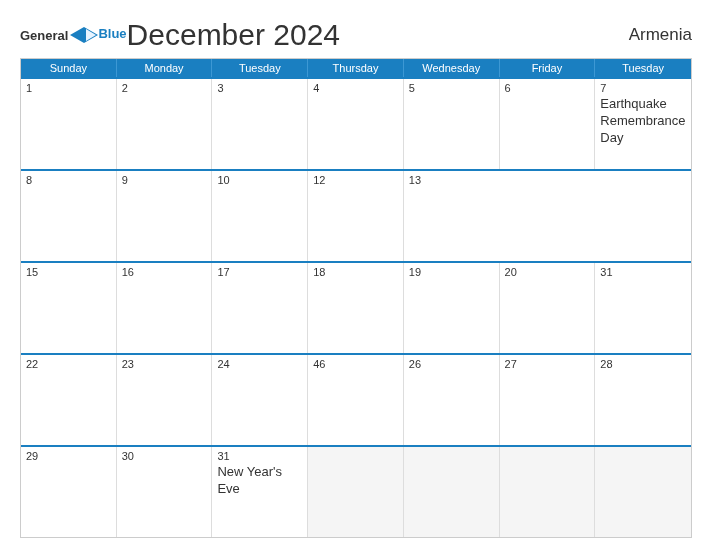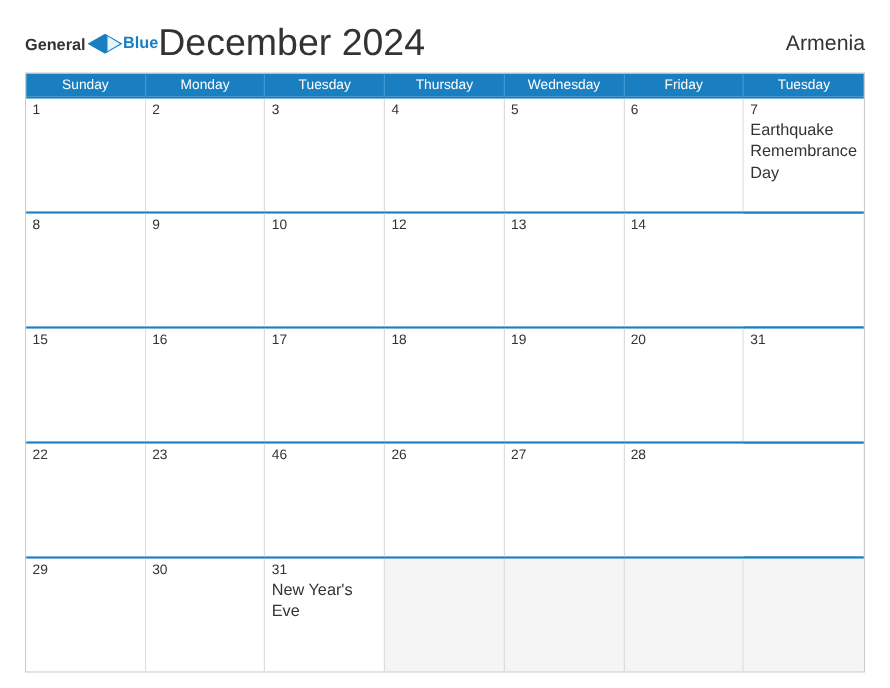--- a/index.html
+++ b/index.html
@@ -183,23 +183,20 @@
           </div>
           <div class="day-cell">
             <span class="day-number">10</span>
           </div>
           <div class="day-cell">
             <span class="day-number">12</span>
           </div>
           <div class="day-cell">
             <span class="day-number">13</span>
           </div>
-          <div class="day-cell">
-            <span class="day-number">14</span>
-          </div>
         </div>
         <div class="week-row">
           <div class="day-cell">
             <span class="day-number">15</span>
           </div>
           <div class="day-cell">
             <span class="day-number">16</span>
           </div>
           <div class="day-cell">
             <span class="day-number">17</span>
@@ -216,20 +213,23 @@
           <div class="day-cell">
             <span class="day-number">31</span>
           </div>
         </div>
         <div class="week-row">
           <div class="day-cell">
             <span class="day-number">22</span>
           </div>
           <div class="day-cell">
             <span class="day-number">23</span>
+          </div>
+          <div class="day-cell">
+            <span class="day-number">24</span>
           </div>
           <div class="day-cell">
             <span class="day-number">46</span>
           </div>
           <div class="day-cell">
             <span class="day-number">26</span>
           </div>
           <div class="day-cell">
             <span class="day-number">27</span>
           </div>

